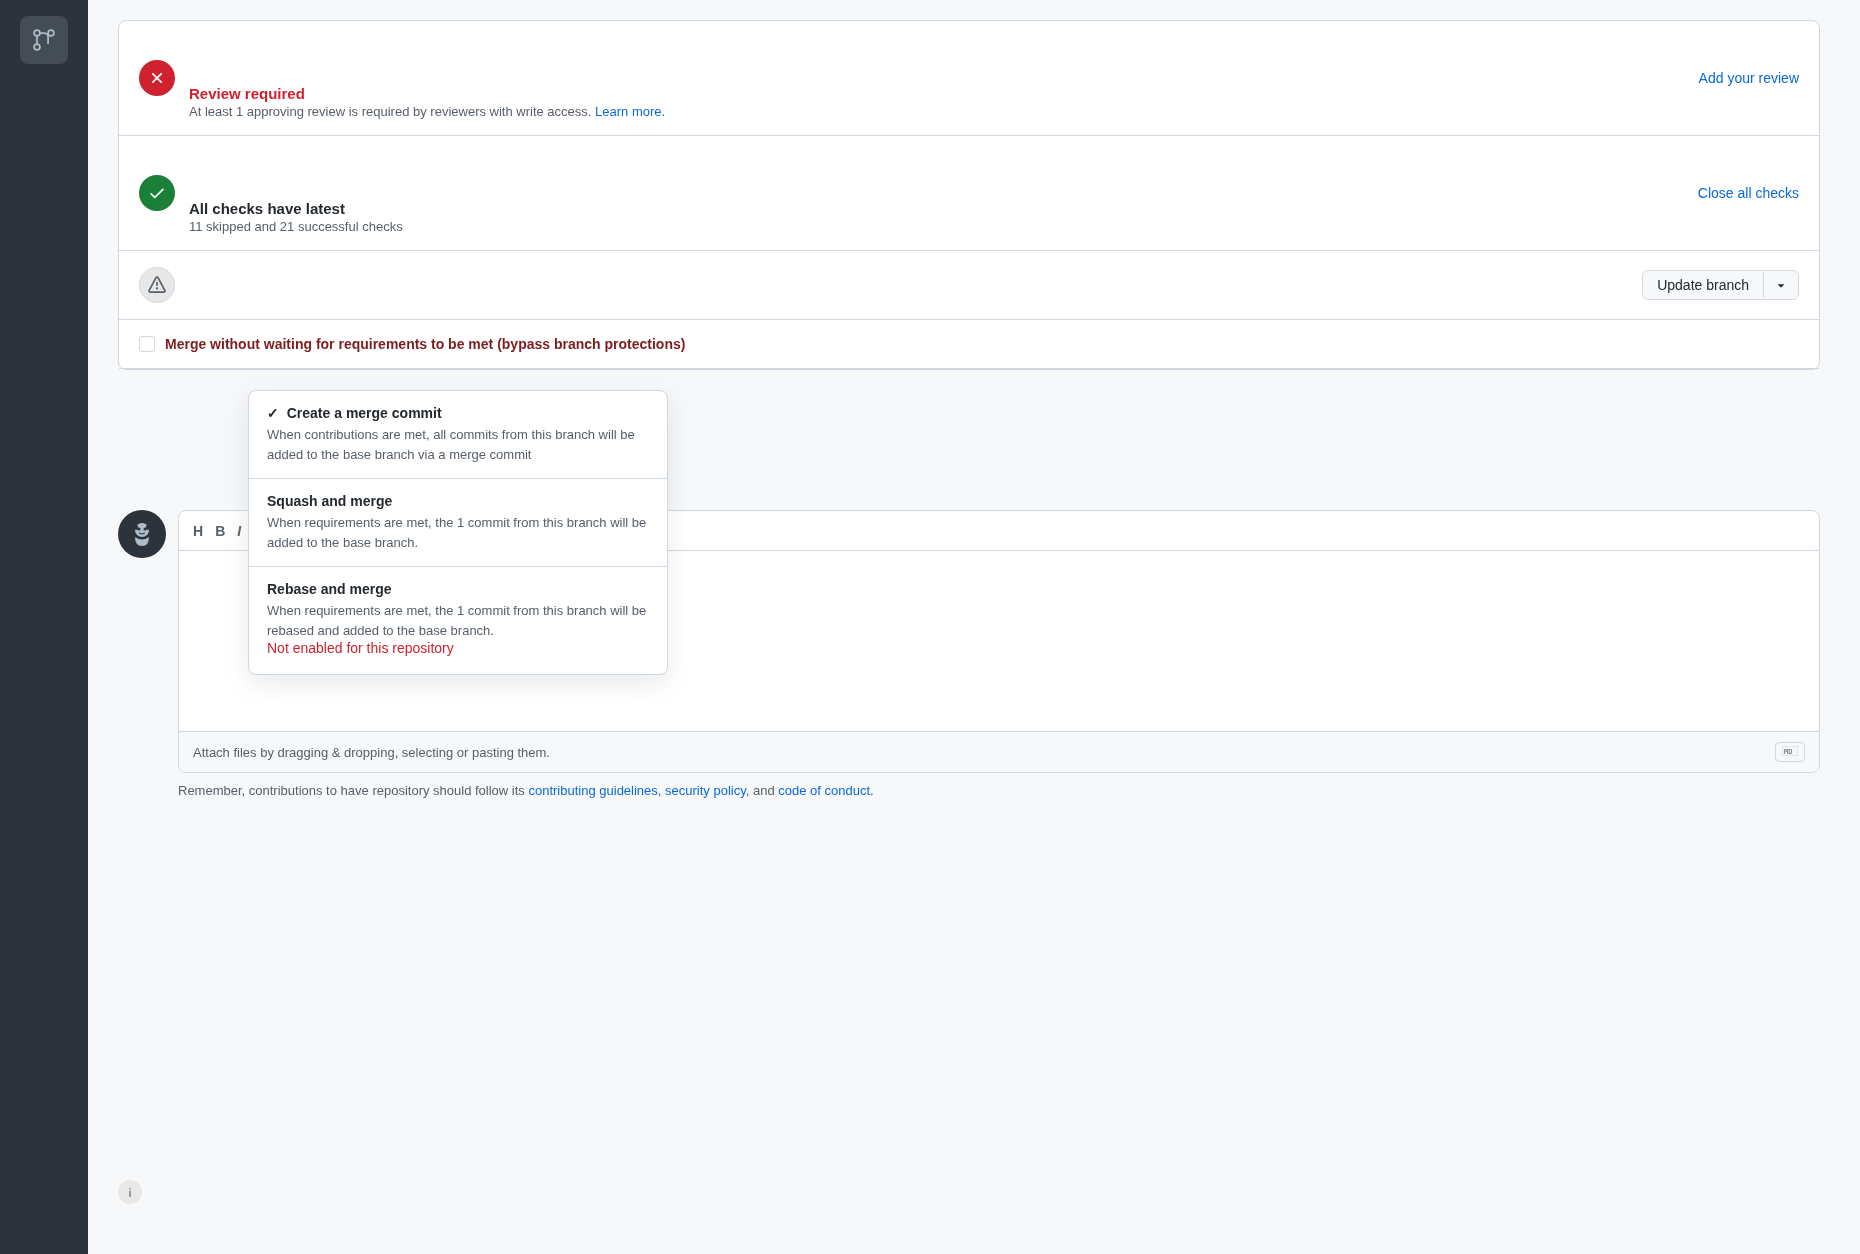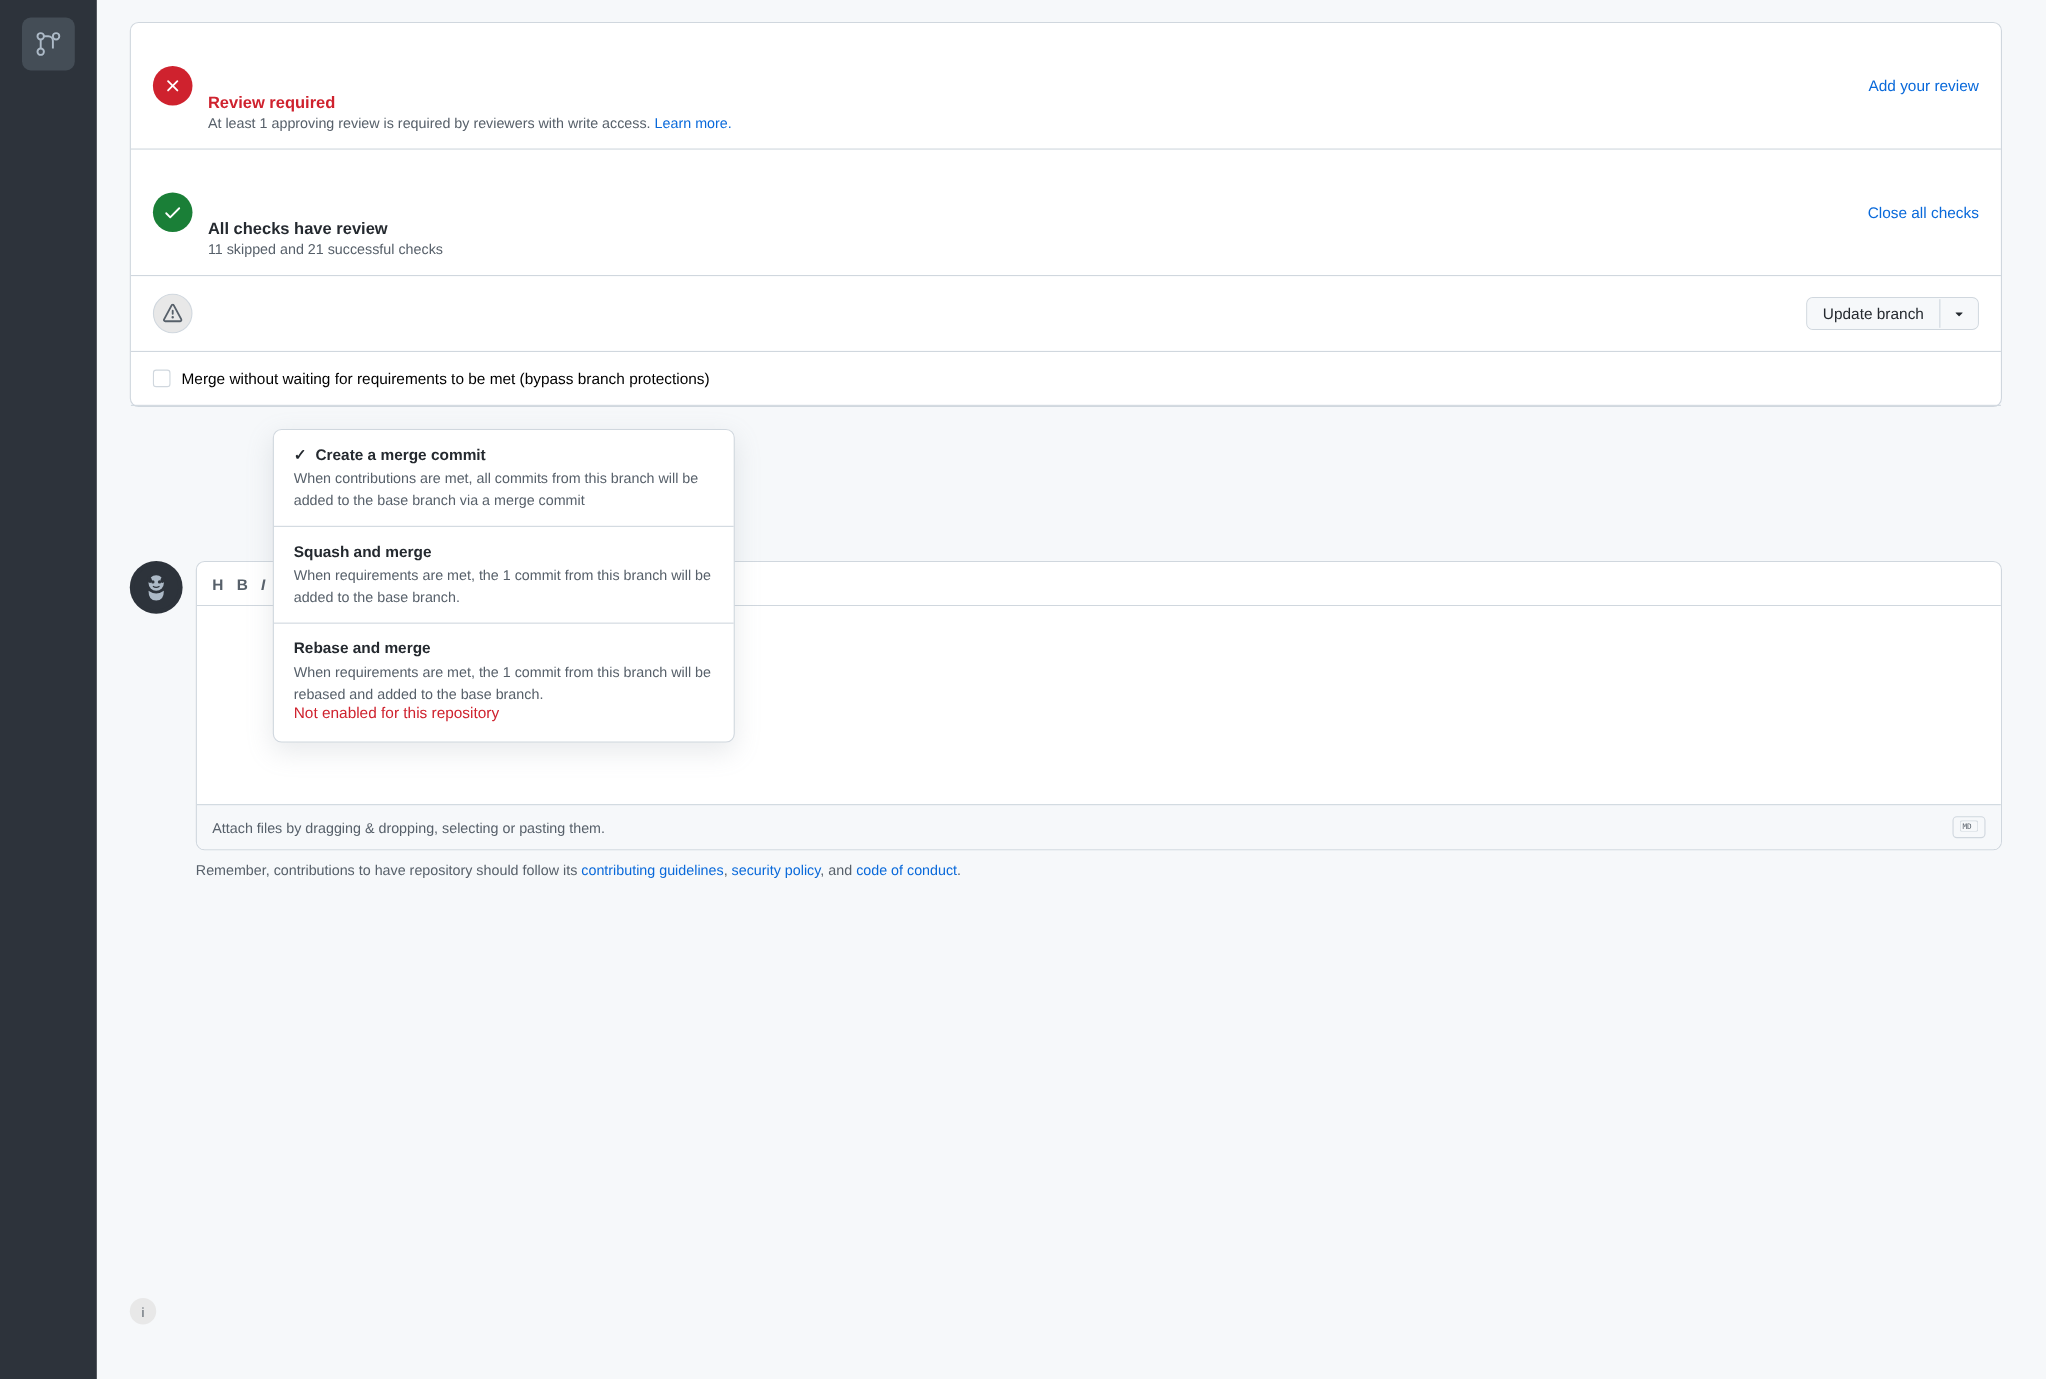--- a/index.html
+++ b/index.html
@@ -130,23 +130,23 @@
       gap: 10px;
     }
     .bypass-checkbox {
       width: 16px;
       height: 16px;
       border: 1px solid #d0d7de;
       border-radius: 3px;
       flex-shrink: 0;
     }
     .bypass-label {
-      color: #000000;
-      font-size: 14px;
-      font-weight: 400;
+      color: #7f1d1d;
+      font-size: 14px;
+      font-weight: 700;
     }
     .auto-merge-row {
       padding: 14px 20px;
       display: flex;
       align-items: center;
       gap: 10px;
       flex-wrap: wrap;
     }
     .enable-auto-merge-btn {
       padding: 6px 14px;
@@ -359,21 +359,21 @@
         </div>
       </div>
 
       <div class="check-row">
         <div class="check-icon success">
           <svg width="18" height="18" viewBox="0 0 16 16" fill="white">
             <path d="M13.78 4.22a.75.75 0 0 1 0 1.06l-7.25 7.25a.75.75 0 0 1-1.06 0L2.22 9.28a.75.75 0 0 1 1.06-1.06L6 10.94l6.72-6.72a.75.75 0 0 1 1.06 0z"></path>
           </svg>
         </div>
         <div class="check-text">
-          <div class="check-title">All checks have review</div>
+          <div class="check-title">All checks have latest</div>
           <div class="check-subtitle">11 skipped and 21 successful checks</div>
         </div>
         <div class="check-action">
           <a href="#" class="show-all-link">Close all checks</a>
         </div>
       </div>
 
       <div class="check-row">
         <div class="check-icon warning">
           <svg width="18" height="18" viewBox="0 0 16 16" fill="#57606a">

